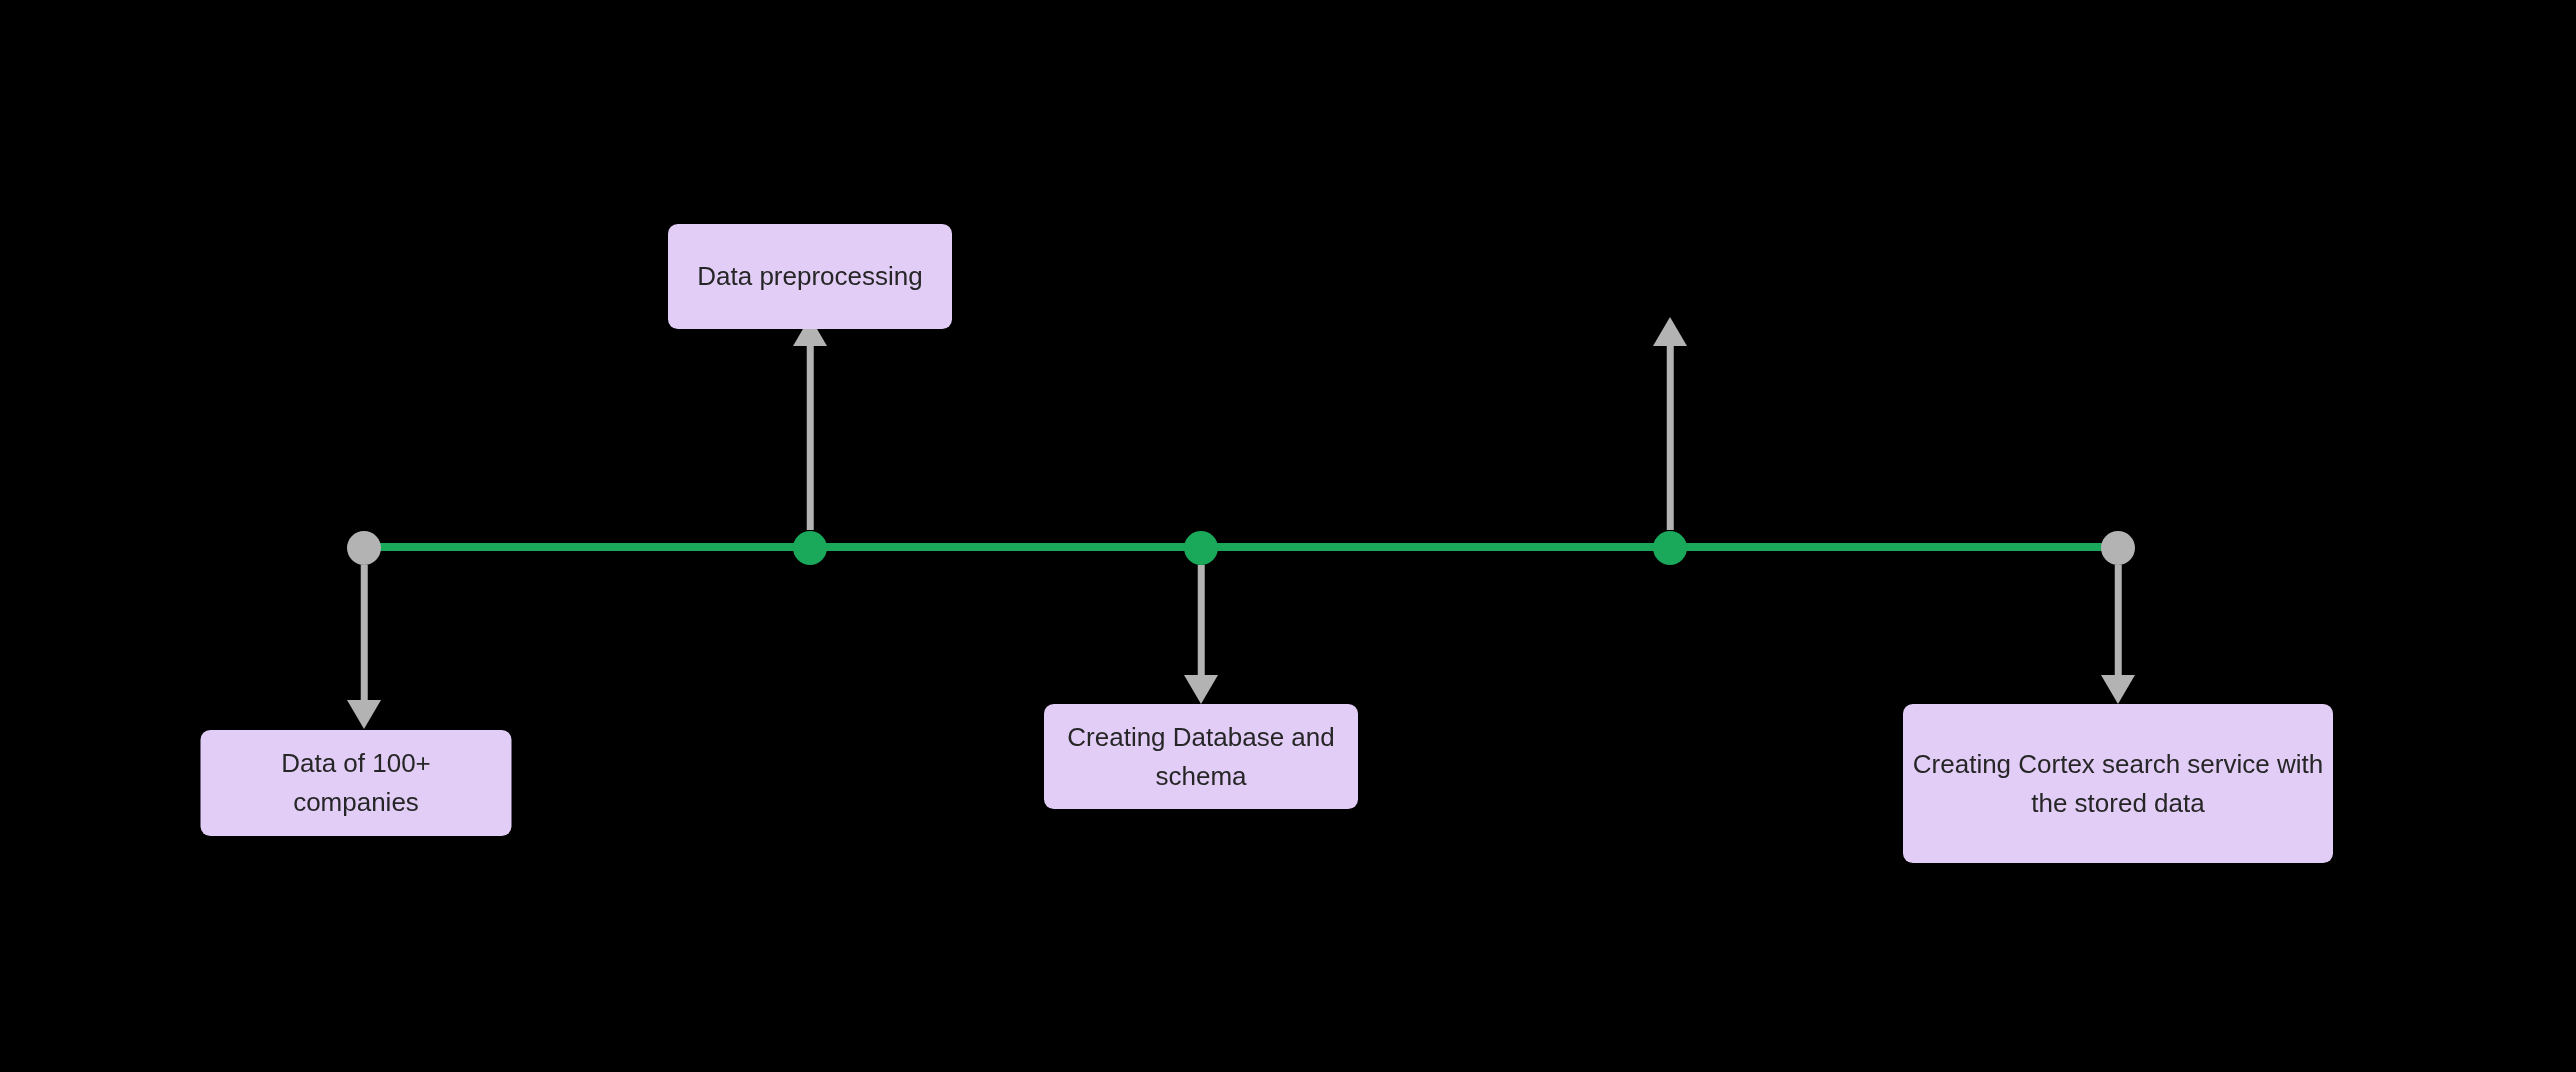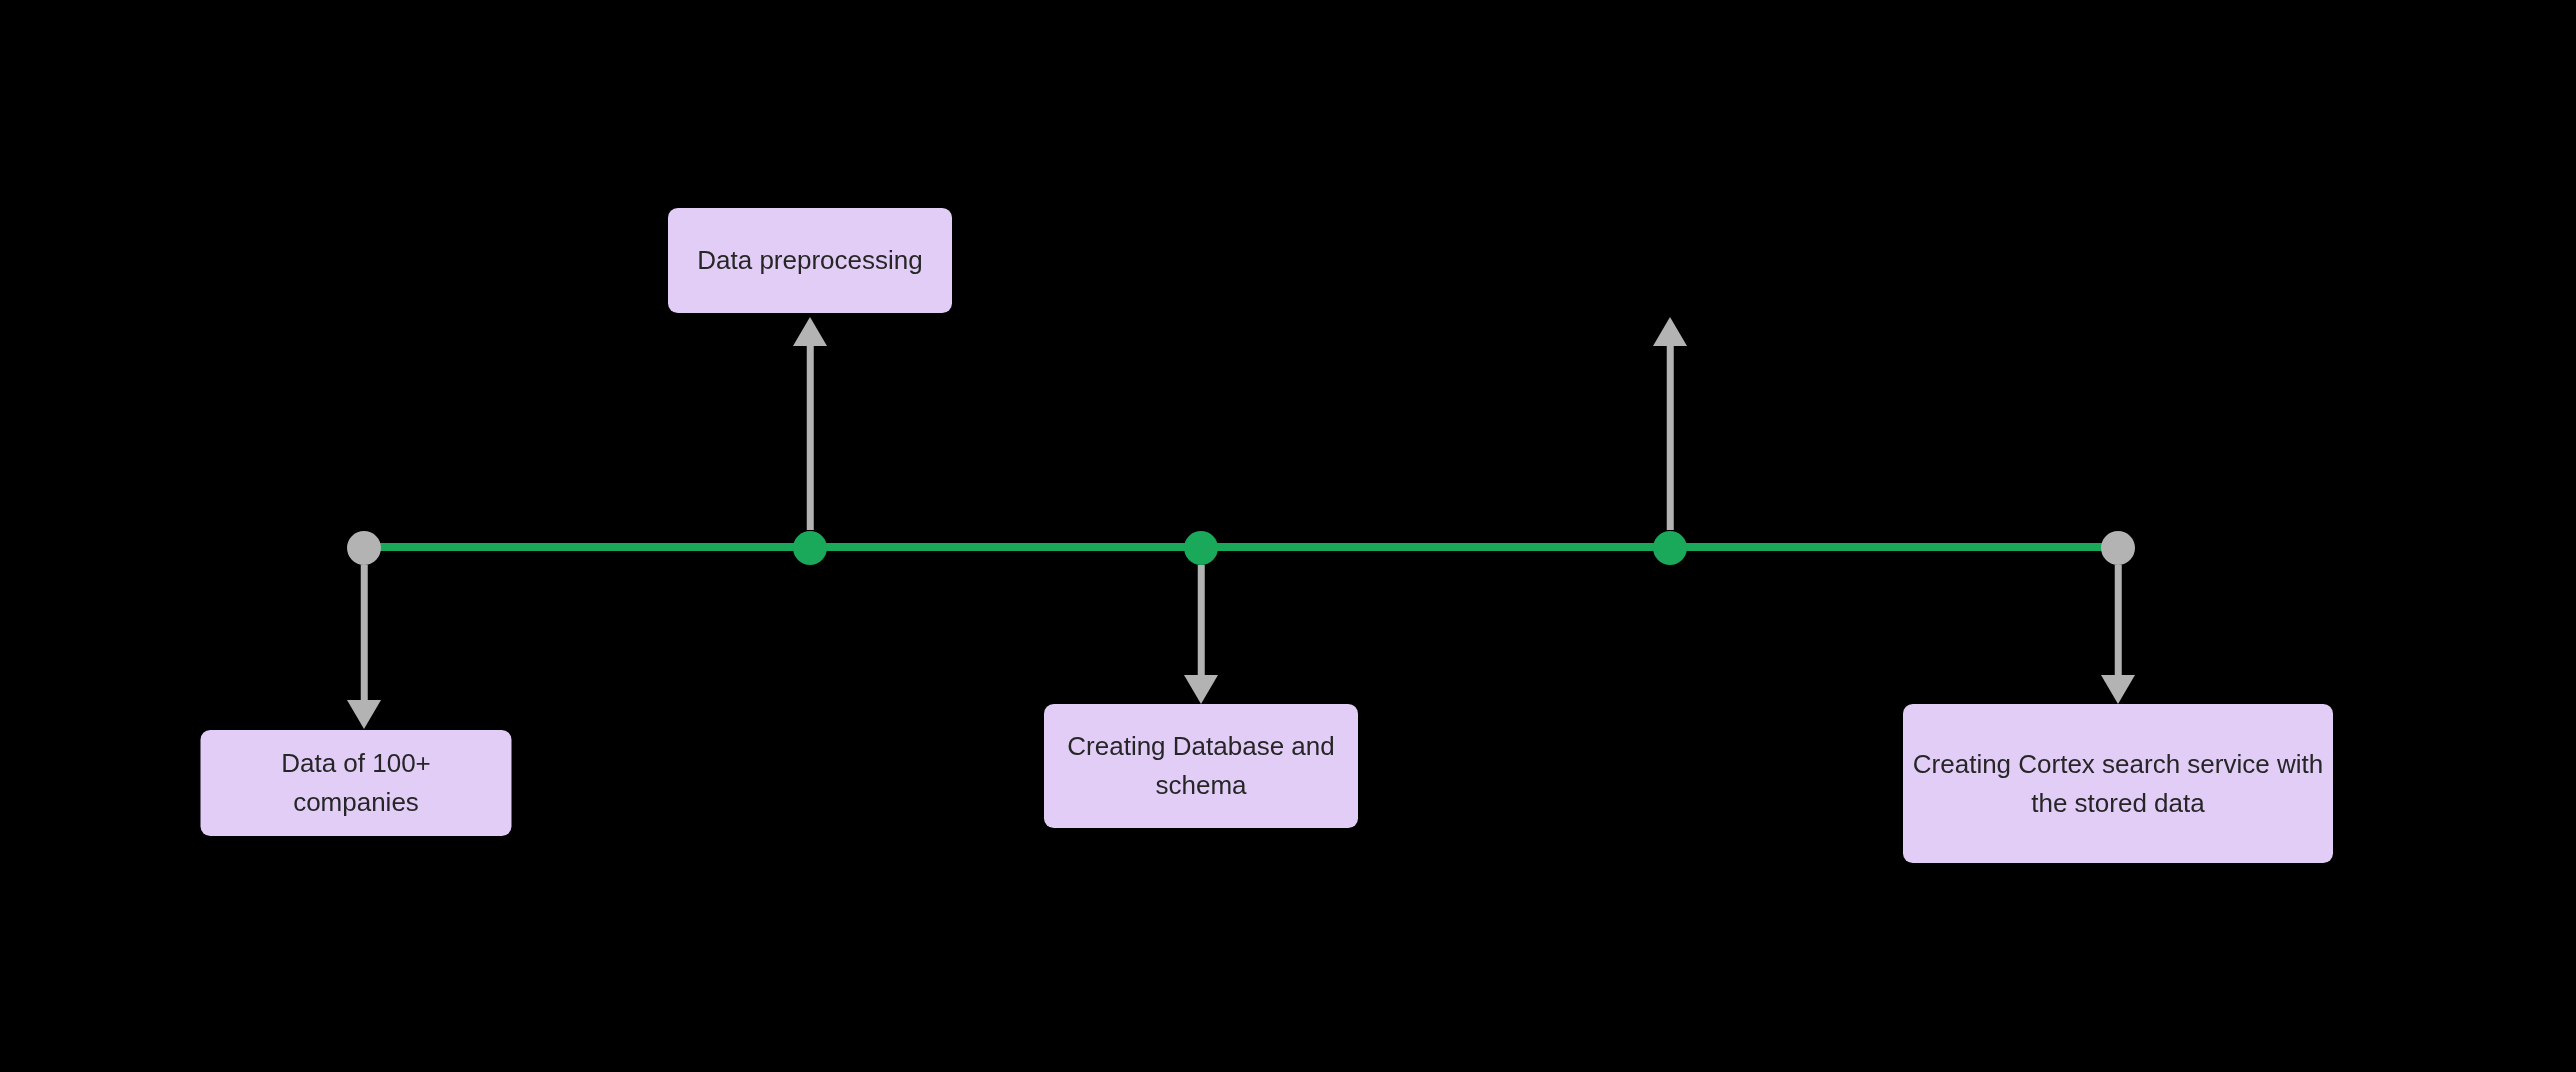--- a/index.html
+++ b/index.html
@@ -100,25 +100,25 @@
   <div class="node node-green" style="left:810px;"></div>
   <div class="node node-green" style="left:1201px;"></div>
   <div class="node node-green" style="left:1670px;"></div>
   <div class="node node-gray" style="left:2118px;"></div>
 
   <div class="event-box" style="left:356px; top:730px; width:311px; height:106px;">
     <span class="event-label">Data of 100+
 companies</span>
   </div>
 
-  <div class="event-box" style="left:810px; top:208px; width:284px; height:105px;">
+  <div class="event-box" style="left:810px; top:224px; width:284px; height:105px;">
     <span class="event-label">Data preprocessing</span>
   </div>
 
-  <div class="event-box" style="left:1201px; top:704px; width:314px; height:124px;">
+  <div class="event-box" style="left:1201px; top:704px; width:314px; height:105px;">
     <span class="event-label">Creating Database and
 schema</span>
   </div>
 
 
   <div class="event-box" style="left:2118px; top:704px; width:430px; height:159px;">
     <span class="event-label">Creating Cortex search service with
 the stored data</span>
   </div>
 

